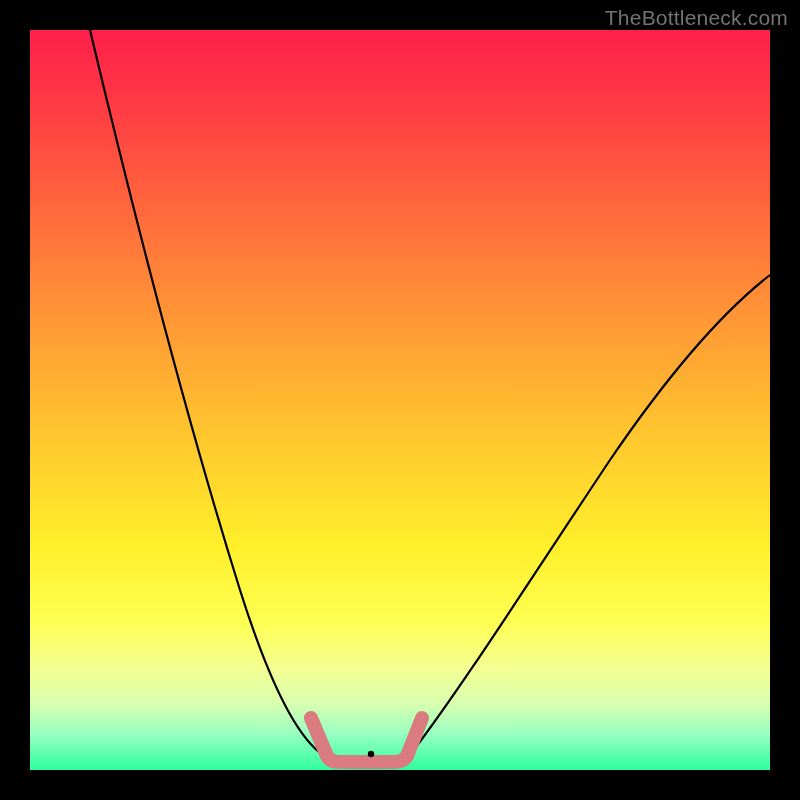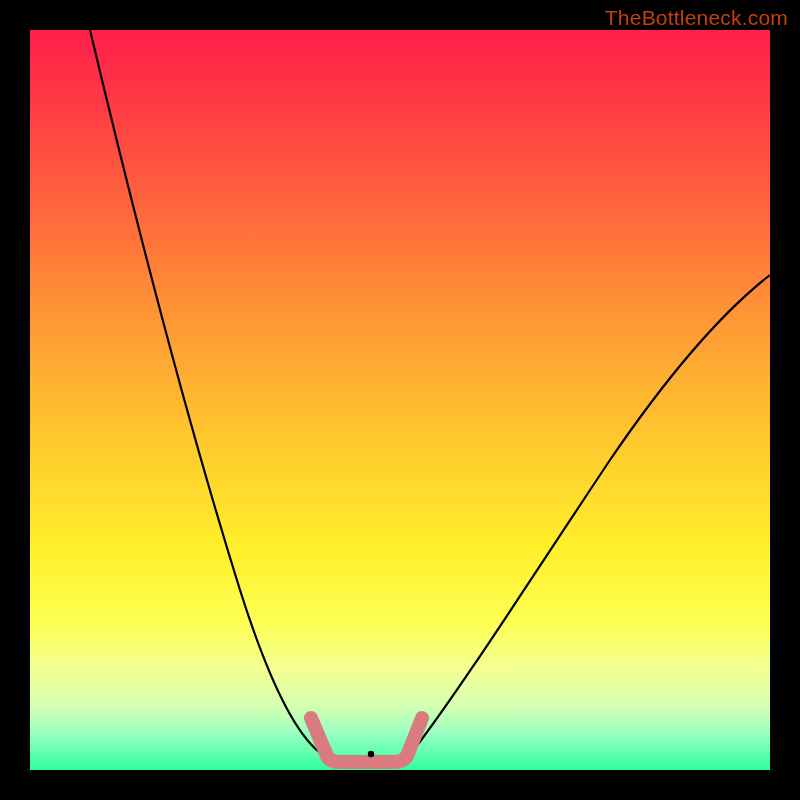--- a/index.html
+++ b/index.html
@@ -38,21 +38,21 @@
       #f4ff8f 86%,
       #d9ffb0 91%,
       #9affc1 95%,
       #2fff9e 100%
     );
   }
   .watermark {
     position: absolute;
     top: 6px;
     right: 12px;
-    color: #c2410c;
+    color: #737373;
     font-size: 21px;
     letter-spacing: 0.2px;
     user-select: none;
   }
   svg.curves {
     position: absolute;
     left: 0;
     top: 0;
     width: 740px;
     height: 740px;

